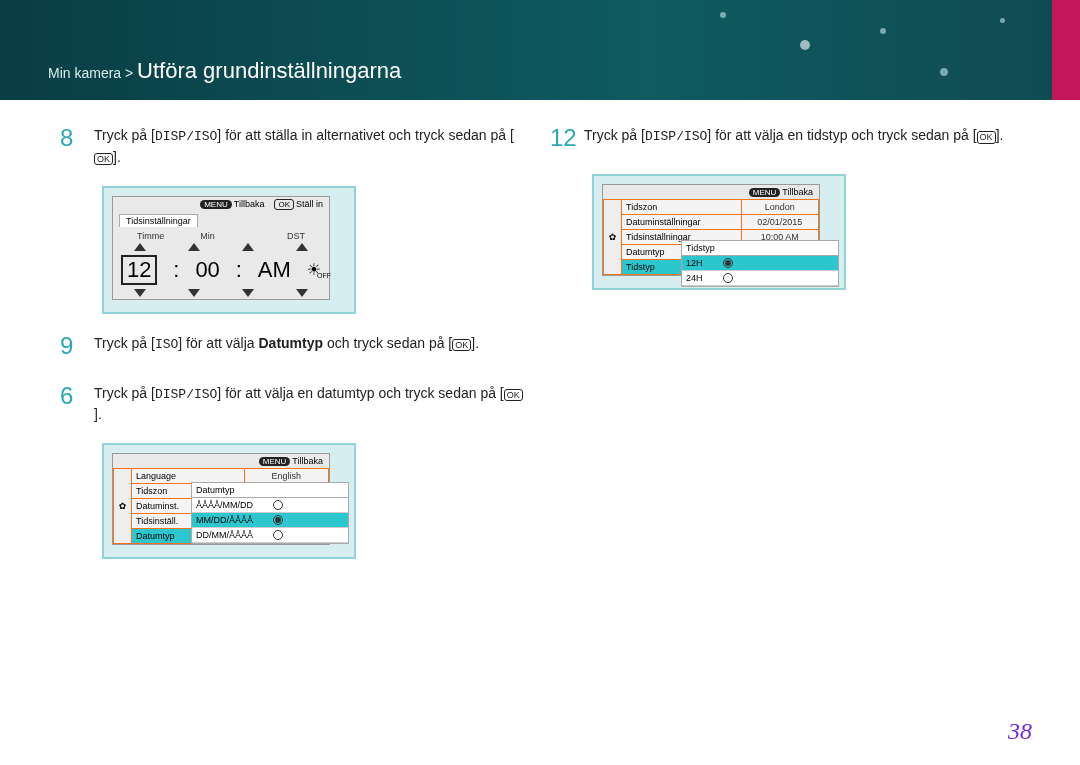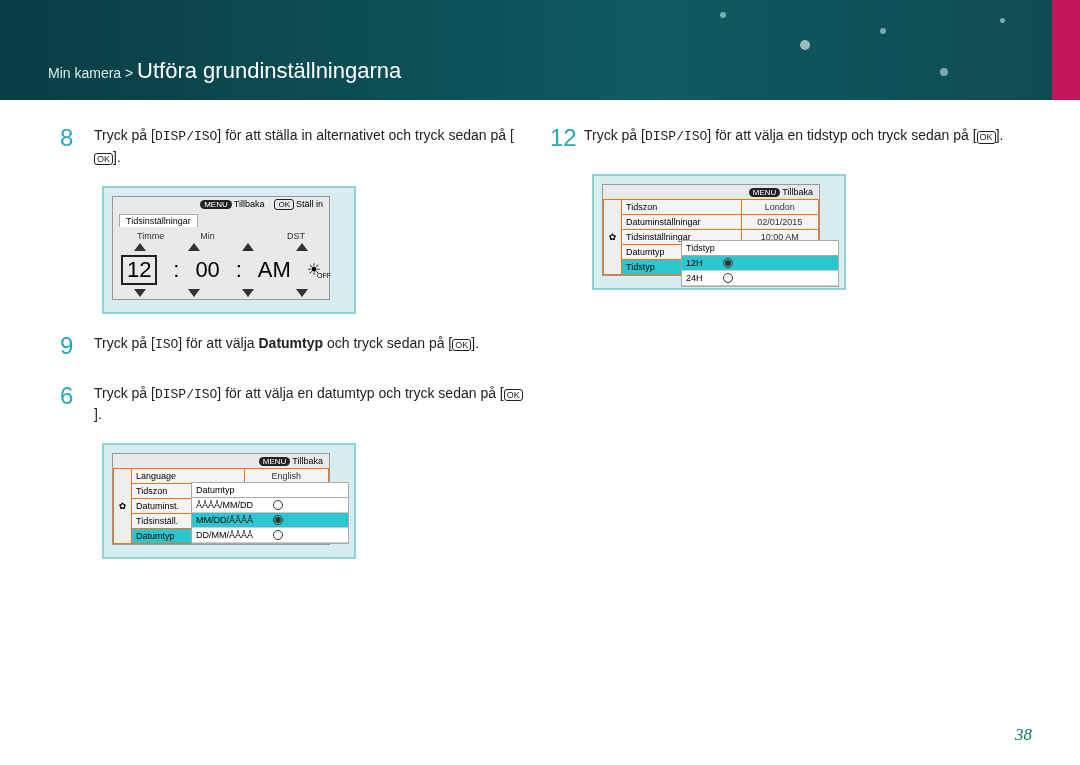--- a/index.html
+++ b/index.html
@@ -68,21 +68,21 @@
   .popup { position:relative; }
   .popup .menu {
     position:absolute; left:78px; top:-1px; width:158px; background:#fff; border:1px solid #aaa;
   }
   .popup .menu .hdr { padding:2px 4px; font-size:9px; background:#fff; border-bottom:1px solid #aaa;}
   .popup .menu .row { display:flex; justify-content:flex-start; padding:2px 4px; font-size:9px; border-bottom:1px solid #ccc;gap:20px;}
   .popup .menu .row.sel { background:#2cc6cf; }
   .radio { width:10px;height:10px;border:1px solid #333;border-radius:50%; display:inline-block; position:relative;}
   .radio.on::after{content:"";position:absolute;inset:1px;border-radius:50%;background:#333;}
 
-  .page-number { position:absolute; right:48px; bottom:20px; font-size:17px; color:#0f766e; font-style:italic; font-family:Georgia,serif;}
+  .page-number { position:absolute; right:48px; bottom:20px; font-size:24px; color:#6d28d9; font-style:italic; font-family:Georgia,serif;}
 </style>
 </head>
 <body>
 
 <div class="header-bar">
   <span class="sparkle" style="top:12px;left:720px;width:6px;height:6px"></span>
   <span class="sparkle" style="top:40px;left:800px;width:10px;height:10px;background:#fff"></span>
   <span class="sparkle" style="top:28px;left:880px;width:6px;height:6px"></span>
   <span class="sparkle" style="top:68px;left:940px;width:8px;height:8px"></span>
   <span class="sparkle" style="top:18px;left:1000px;width:5px;height:5px"></span>

